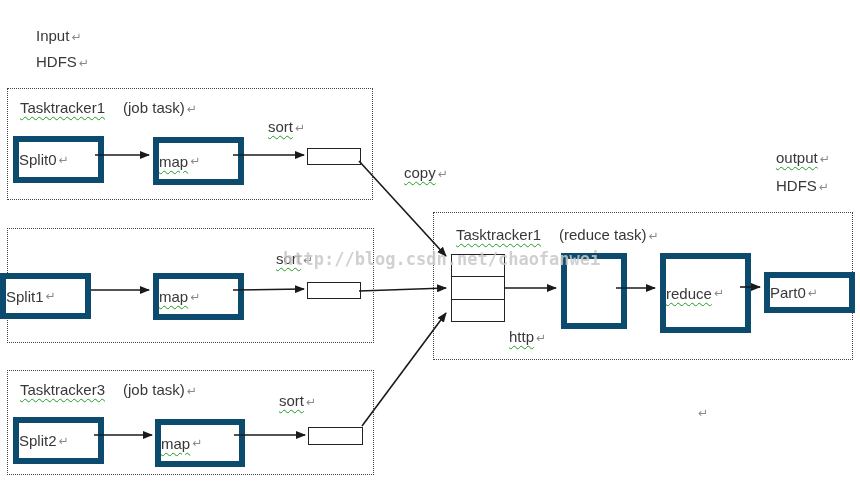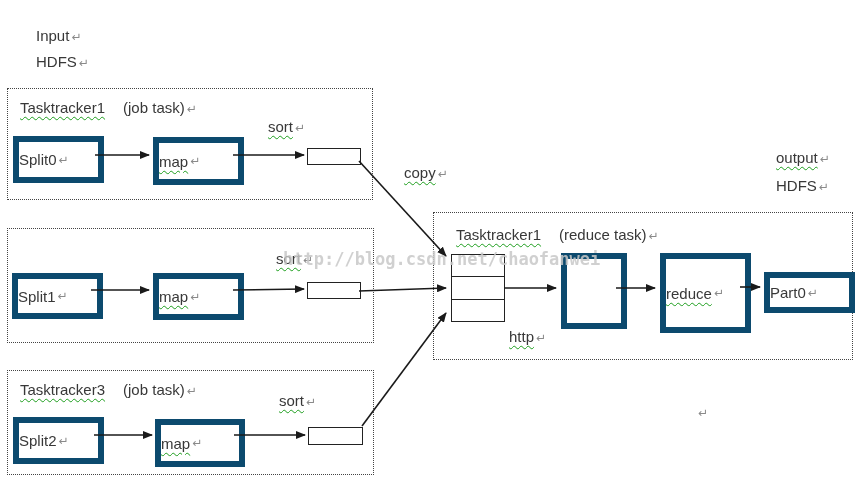--- a/index.html
+++ b/index.html
@@ -74,21 +74,21 @@
       <span class="ret">↵</span>
     </div>
   <div class="box" style="left:153px;top:137px;width:79px;height:36px">
       <span class="squig">map</span>
       <span class="ret">↵</span>
     </div>
   <div class="txt" style="left:268px;top:118px"><span class="squig">sort</span><span class="ret">↵</span></div>
   <div class="smallbox" style="left:307px;top:148px;width:52px;height:15px"></div>
 
   <div class="dashed" style="left:7px;top:228px;width:365px;height:113px"></div>
-  <div class="box" style="left:12px;top:273px;width:79px;height:34px">
+  <div class="box" style="left:0;top:273px;width:79px;height:34px">
       <span>Split1</span>
       <span class="ret">↵</span>
     </div>
   <div class="box" style="left:153px;top:273px;width:79px;height:35px">
       <span class="squig">map</span>
       <span class="ret">↵</span>
     </div>
   <div class="txt" style="left:276px;top:250px"><span class="squig">sort</span><span class="ret">↵</span></div>
   <div class="smallbox" style="left:307px;top:282px;width:52px;height:15px"></div>
 

